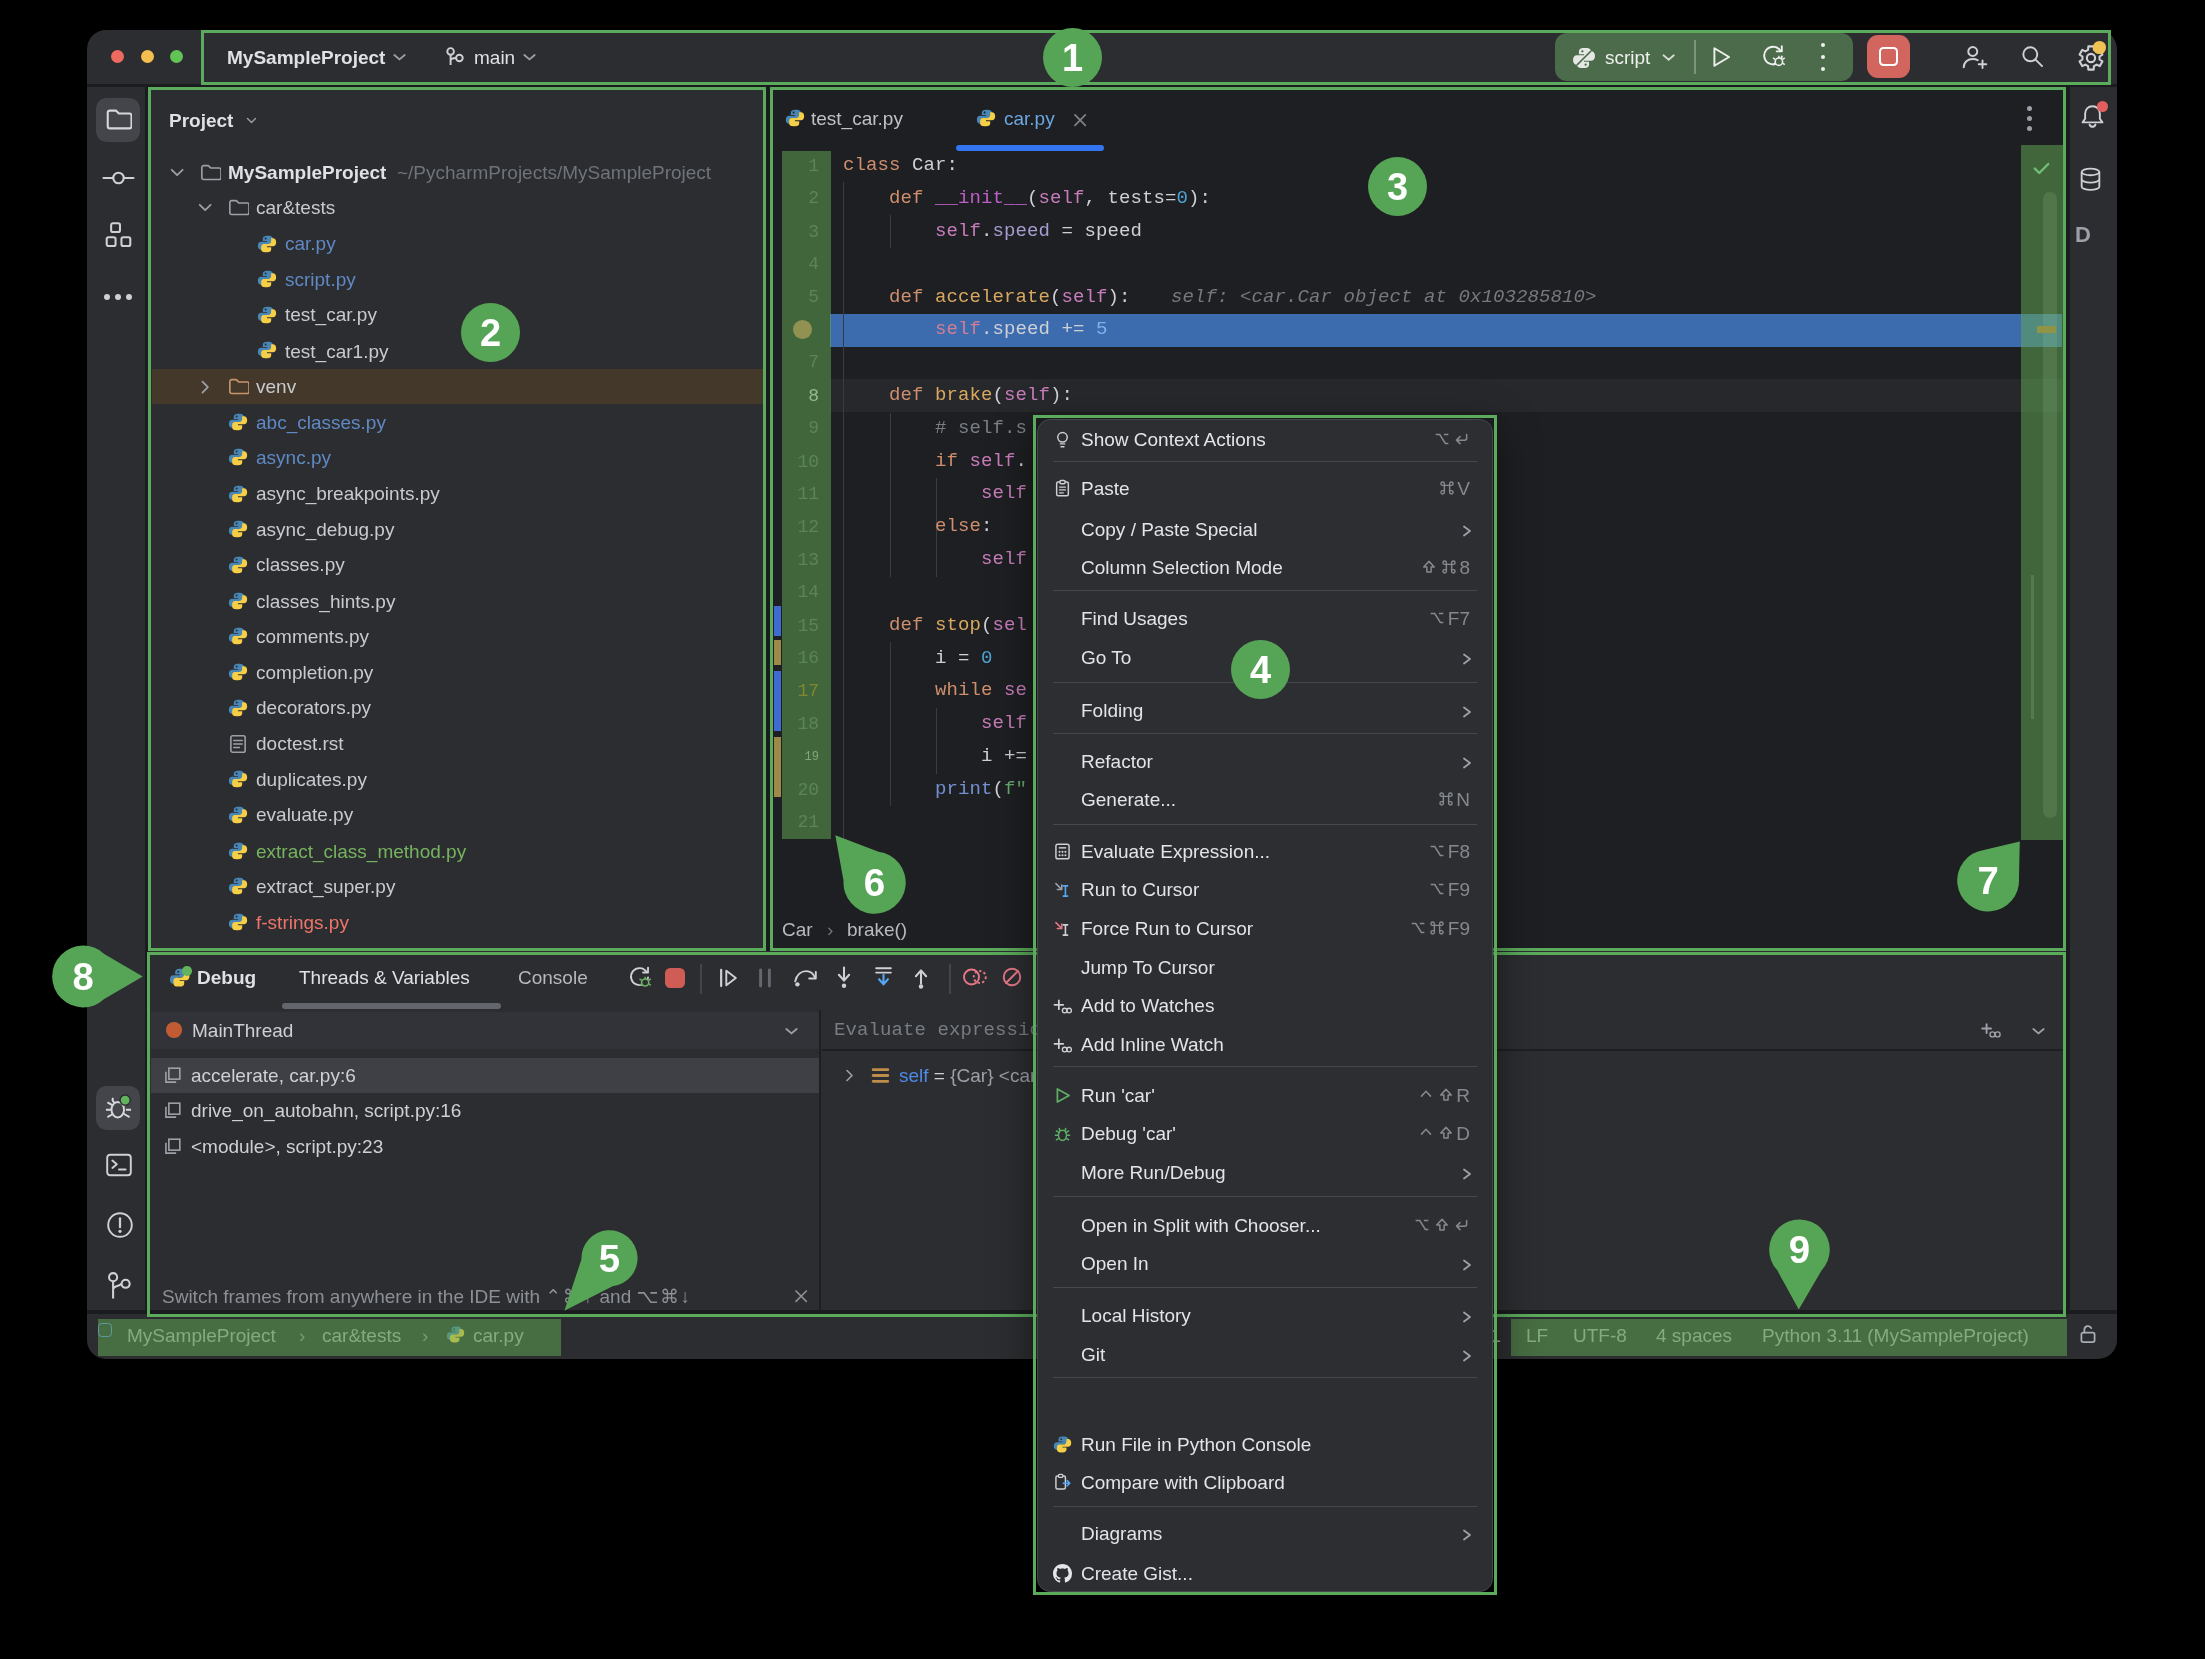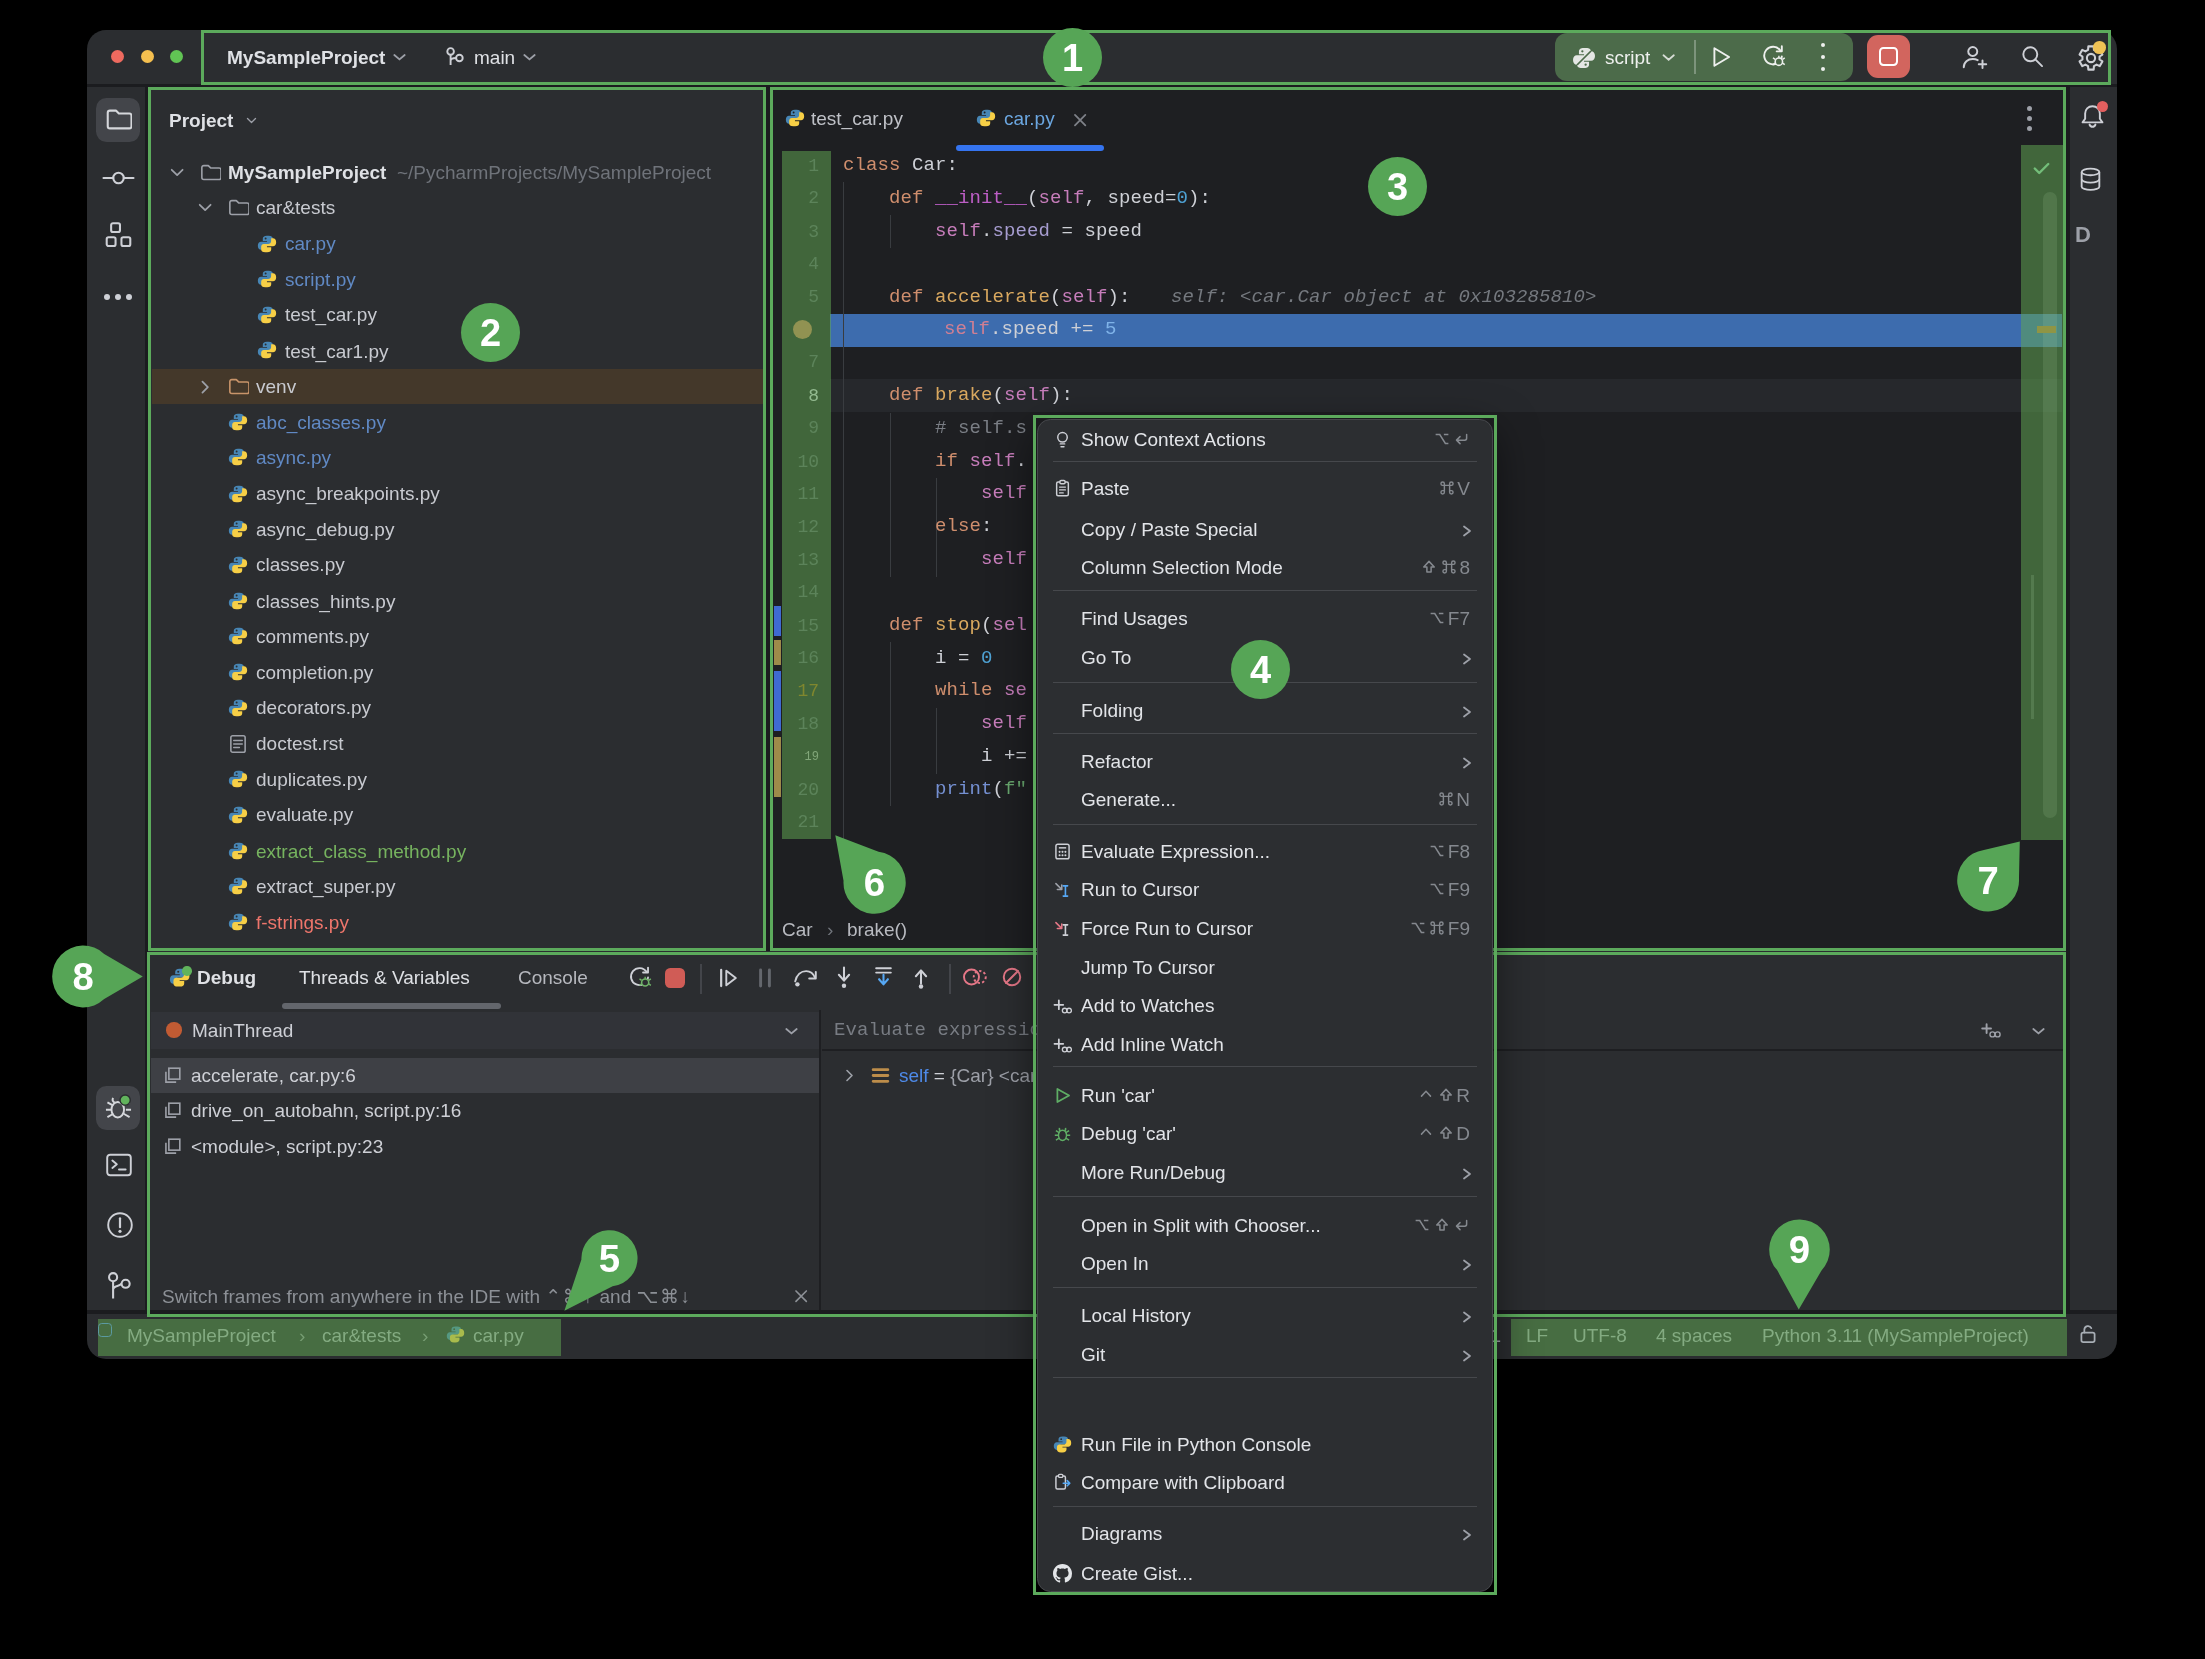--- a/index.html
+++ b/index.html
@@ -301,24 +301,24 @@
 <div class="t mono" style="left:769px;top:551px;width:50px;text-align:right;font-size:18px;color:#565b62;">13</div>
 <div class="t mono" style="left:769px;top:583px;width:50px;text-align:right;font-size:18px;color:#565b62;">14</div>
 <div class="t mono" style="left:769px;top:617px;width:50px;text-align:right;font-size:18px;color:#565b62;">15</div>
 <div class="t mono" style="left:769px;top:649px;width:50px;text-align:right;font-size:18px;color:#565b62;">16</div>
 <div class="t mono" style="left:769px;top:682px;width:50px;text-align:right;font-size:18px;color:#a16207;">17</div>
 <div class="t mono" style="left:769px;top:715px;width:50px;text-align:right;font-size:18px;color:#565b62;">18</div>
 <div class="t mono" style="left:769px;top:748px;width:50px;text-align:right;font-size:12px;color:#a3a3a3;">19</div>
 <div class="t mono" style="left:769px;top:781px;width:50px;text-align:right;font-size:18px;color:#565b62;">20</div>
 <div class="t mono" style="left:769px;top:813px;width:50px;text-align:right;font-size:18px;color:#565b62;">21</div>
 <div class="t mono" style="left:843px;top:156px;letter-spacing:0.1px;"><span style="color:#cf8e6d">class</span><span style="color:#ced0d6"> Car:</span></div>
-<div class="t mono" style="left:843px;top:189px;letter-spacing:0.1px;">    <span style="color:#cf8e6d">def </span><span style="color:#bd5ec6">__init__</span><span style="color:#ced0d6">(</span><span style="color:#c77dbb">self</span><span style="color:#ced0d6">, speed=</span><span style="color:#4ea1d3">0</span><span style="color:#ced0d6">):</span></div>
+<div class="t mono" style="left:843px;top:189px;letter-spacing:0.1px;">    <span style="color:#cf8e6d">def </span><span style="color:#bd5ec6">__init__</span><span style="color:#ced0d6">(</span><span style="color:#c77dbb">self</span><span style="color:#ced0d6">, tests=</span><span style="color:#4ea1d3">0</span><span style="color:#ced0d6">):</span></div>
 <div class="t mono" style="left:843px;top:222px;letter-spacing:0.1px;">        <span style="color:#c77dbb">self</span><span style="color:#ced0d6">.</span><span style="color:#a69cd0">speed</span><span style="color:#ced0d6"> = speed</span></div>
 <div class="t mono" style="left:843px;top:288px;letter-spacing:0.1px;">    <span style="color:#cf8e6d">def </span><span style="color:#d9a85f">accelerate</span><span style="color:#ced0d6">(</span><span style="color:#c77dbb">self</span><span style="color:#ced0d6">):</span></div>
-<div class="t mono" style="left:843px;top:320px;letter-spacing:0.1px;padding-left:9px;">        <span style="color:#d07f93">self</span><span style="color:#ced0d6">.speed += </span><span style="color:#7fb3e8">5</span></div>
+<div class="t mono" style="left:843px;top:320px;letter-spacing:0.1px;">        <span style="color:#d07f93">self</span><span style="color:#ced0d6">.speed += </span><span style="color:#7fb3e8">5</span></div>
 <div class="t mono" style="left:843px;top:386px;letter-spacing:0.1px;">    <span style="color:#cf8e6d">def </span><span style="color:#d9a85f">brake</span><span style="color:#ced0d6">(</span><span style="color:#c77dbb">self</span><span style="color:#ced0d6">):</span></div>
 <div class="t mono" style="left:843px;top:419px;letter-spacing:0.1px;">        <span style="color:#7a7e85"># self.s</span></div>
 <div class="t mono" style="left:843px;top:452px;letter-spacing:0.1px;">        <span style="color:#cf8e6d">if </span><span style="color:#c77dbb">self</span><span style="color:#ced0d6">.</span></div>
 <div class="t mono" style="left:843px;top:484px;letter-spacing:0.1px;">            <span style="color:#c77dbb">self</span></div>
 <div class="t mono" style="left:843px;top:517px;letter-spacing:0.1px;">        <span style="color:#cf8e6d">else</span><span style="color:#ced0d6">:</span></div>
 <div class="t mono" style="left:843px;top:550px;letter-spacing:0.1px;">            <span style="color:#c77dbb">self</span></div>
 <div class="t mono" style="left:843px;top:616px;letter-spacing:0.1px;">    <span style="color:#cf8e6d">def </span><span style="color:#d9a85f">stop</span><span style="color:#ced0d6">(</span><span style="color:#c77dbb">sel</span></div>
 <div class="t mono" style="left:843px;top:649px;letter-spacing:0.1px;">        <span style="color:#ced0d6">i = </span><span style="color:#4ea1d3">0</span></div>
 <div class="t mono" style="left:843px;top:681px;letter-spacing:0.1px;">        <span style="color:#cf8e6d">while </span><span style="color:#c77dbb">se</span></div>
 <div class="t mono" style="left:843px;top:714px;letter-spacing:0.1px;">            <span style="color:#c77dbb">self</span></div>

